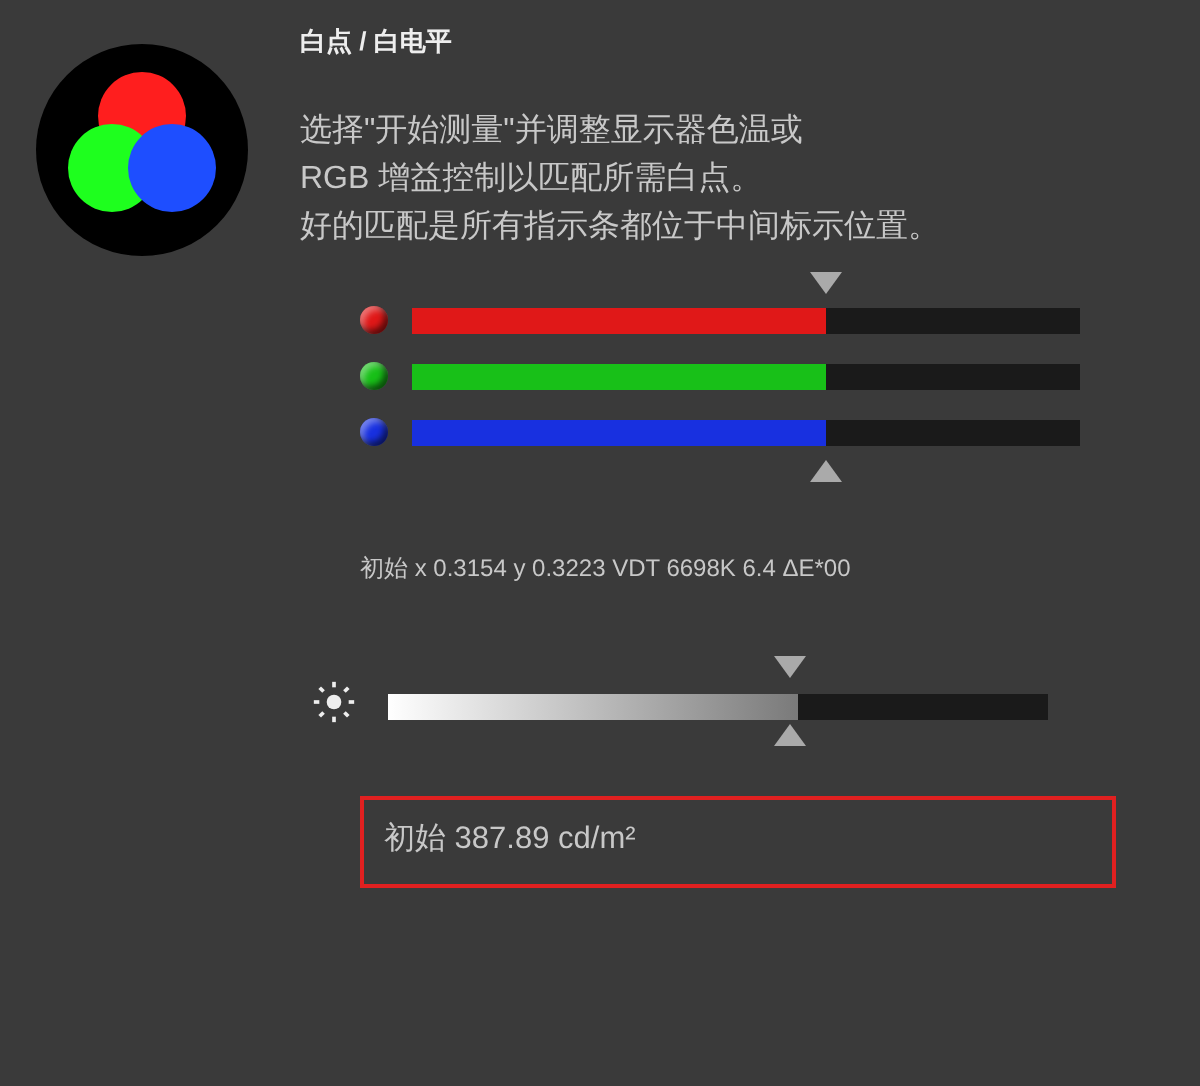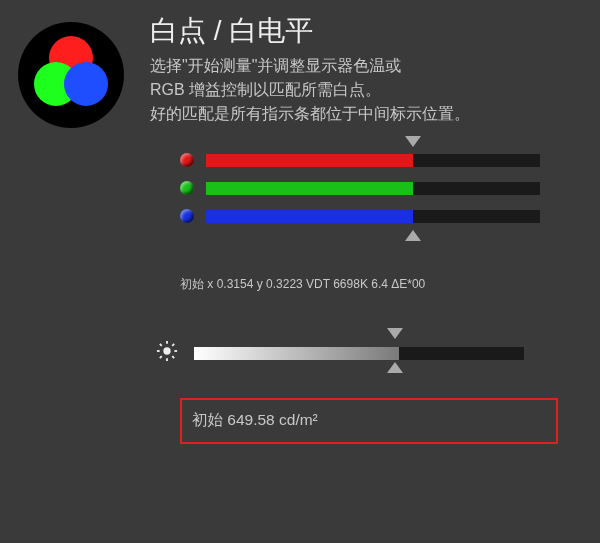--- a/index.html
+++ b/index.html
@@ -1,18 +1,18 @@
 <!DOCTYPE html>
 <html><head>
 <meta charset="utf-8">
 <style>
   html,body{margin:0;padding:0;width:600px;height:543px;background:#3a3a3a;font-family:"Microsoft YaHei",Arial,sans-serif;color:#bbb;overflow:hidden}
   #root{position:relative;width:600px;height:543px}
   .rgb-logo{position:absolute;left:16px;top:20px}
-  .title{position:absolute;left:150px;top:12px;color:#eee;font-size:28px;font-weight:400}
+  .title{position:absolute;left:150px;top:12px;color:#eee;font-size:13px;font-weight:700}
   .body-text{position:absolute;left:150px;top:54px;font-size:16px;line-height:24px;color:#c8c8c8}
   .bar-block{position:absolute;left:180px;top:150px;width:360px}
   .arrow-up,.arrow-down{position:absolute;width:0;height:0;border-left:8px solid transparent;border-right:8px solid transparent}
   .arrow-down{border-top:11px solid #aaa}
   .arrow-up{border-bottom:11px solid #aaa}
   .row{height:20px;margin-bottom:8px;display:flex;align-items:center}
   .dot{width:14px;height:14px;border-radius:50%;margin-right:12px;box-shadow:inset -2px -2px 3px rgba(0,0,0,.6),inset 2px 2px 3px rgba(255,255,255,.4)}
   .bar{flex:1;height:13px;background:#1a1a1a;position:relative}
   .fill{position:absolute;top:0;left:0;height:100%}
   .readouts{position:absolute;left:180px;top:272px;font-size:12px;line-height:24px;color:#c8c8c8}
@@ -94,16 +94,16 @@
           </g>
         </svg>
     </span>
     <span class="bright-bar">
       <span class="bright-fill" style="width: 62%;"></span>
     </span>
     <div class="arrow-up" style="top: 22px; left: 230.6px;"></div>
   </div>
 
   <div class="readouts2">
-    <div>初始 649.58 cd/m²</div>
+    <div>初始 387.89 cd/m²</div>
   </div>
 
 </div>
 
 </body></html>

